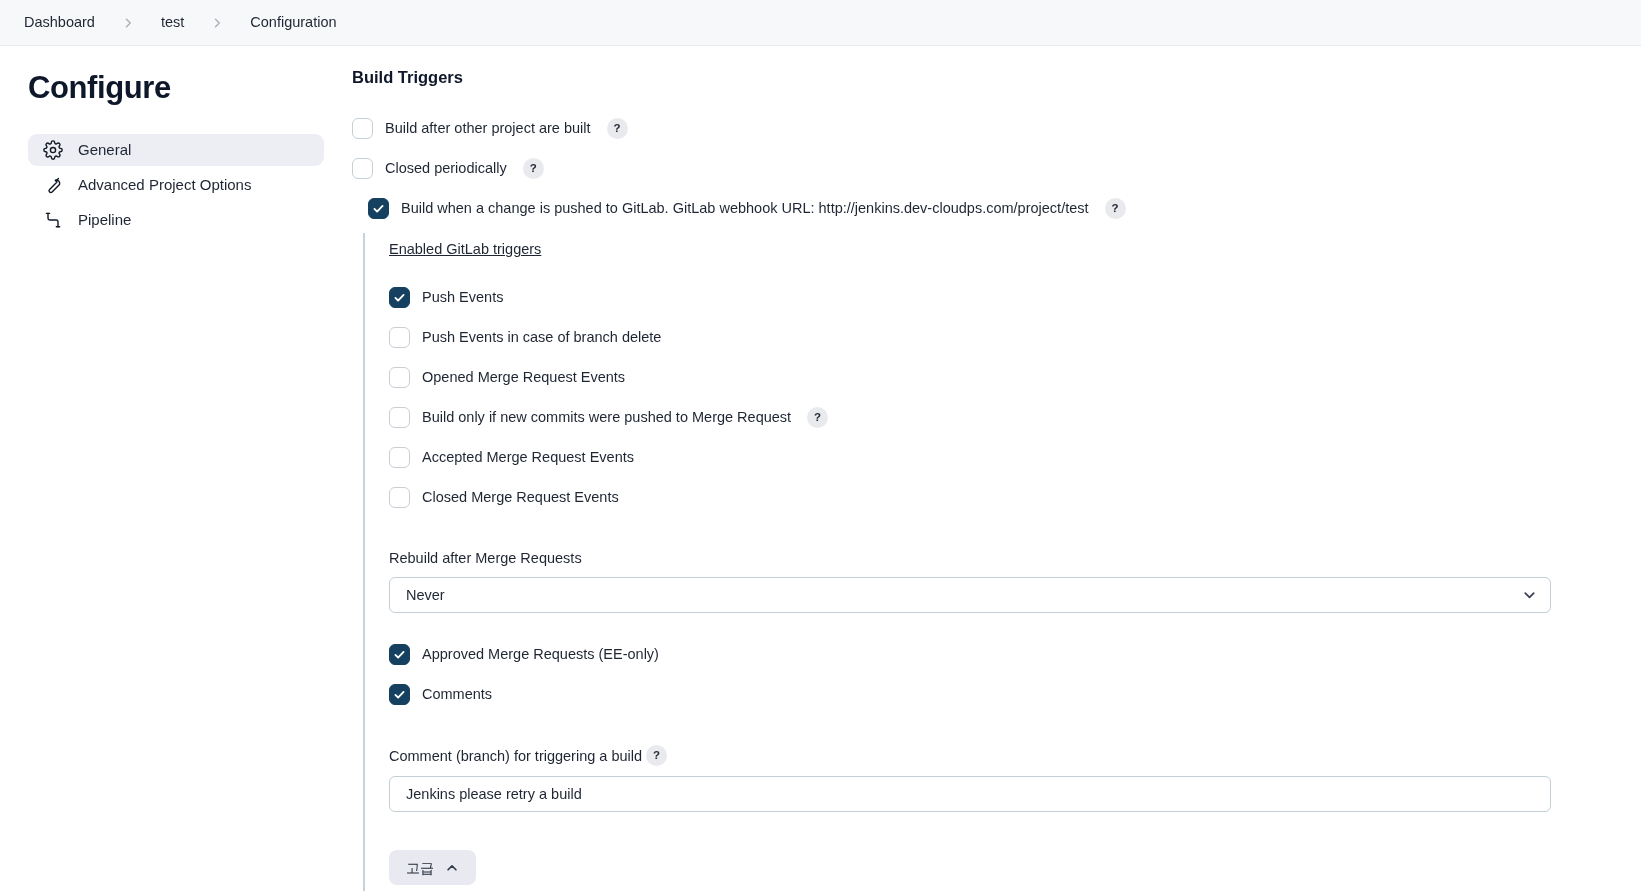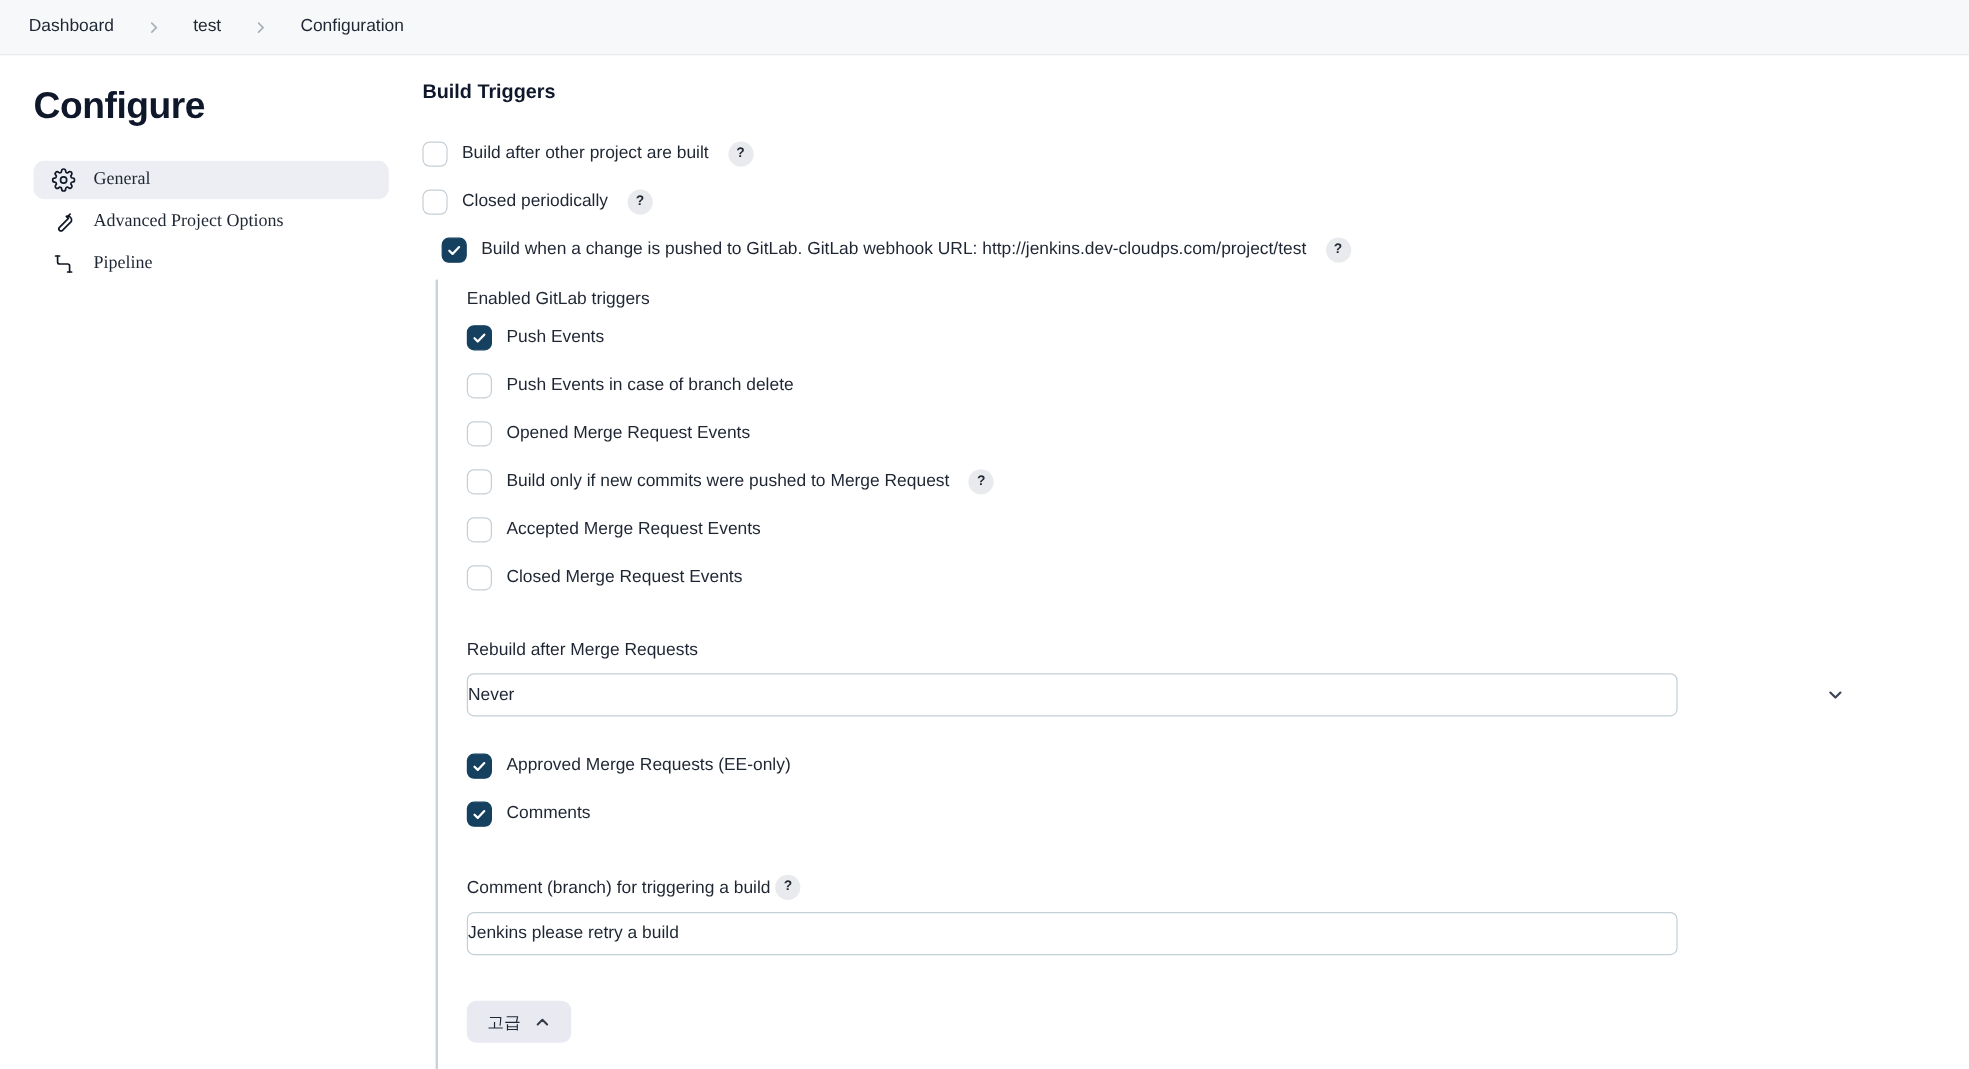--- a/index.html
+++ b/index.html
@@ -65,21 +65,20 @@
   .nav-item {
     display: flex;
     align-items: center;
     gap: 14px;
     height: 32px;
     padding: 0 14px;
     border-radius: 9px;
     cursor: pointer;
     color: #1f2633;
     font-size: 15px;
-    font-family: Liberation Serif, serif;
   }
   .nav-item.active { background: #eceef3; }
   .nav-icon {
     width: 22px; height: 22px;
     flex: 0 0 22px;
     display: flex; align-items: center; justify-content: center;
     color: #111827;
   }
   .nav-icon svg { display: block; }
   .nav-label { line-height: 1; }
@@ -154,49 +153,50 @@
   .nested {
     margin-left: 11px;
     padding-left: 24px;
     border-left: 2px solid #c8d2d8;
     padding-top: 7px;
     padding-bottom: 40px;
   }
   .nested-heading {
     font-size: 14.5px;
     color: #1f2633;
-    margin: 0 0 8px 0;
+    margin: 0 0 24px 0;
     line-height: 1.3;
+    text-decoration: underline;
   }
 
   .field-label {
     font-size: 14.5px;
     color: #1f2633;
     margin: 0 0 10px 0;
     display: flex;
     align-items: center;
     line-height: 1.3;
   }
 
   
   .select-wrap {
     position: relative;
     width: 1162px;
     max-width: 100%;
   }
   .select-box, .text-input {
-    width: 1009px;
+    width: 1162px;
     max-width: 100%;
     height: 36px;
     border: 1.4px solid #c3cfd4;
     border-radius: 6px;
     background: #ffffff;
     font-size: 14.5px;
     color: #1f2633;
-    padding: 0 0;
+    padding: 0 16px;
     display: flex;
     align-items: center;
     font-family: "Liberation Sans", "DejaVu Sans", sans-serif;
     cursor: pointer;
   }
   .text-input { cursor: text; }
   .select-chevron {
     position: absolute;
     right: 14px;
     top: 50%;

